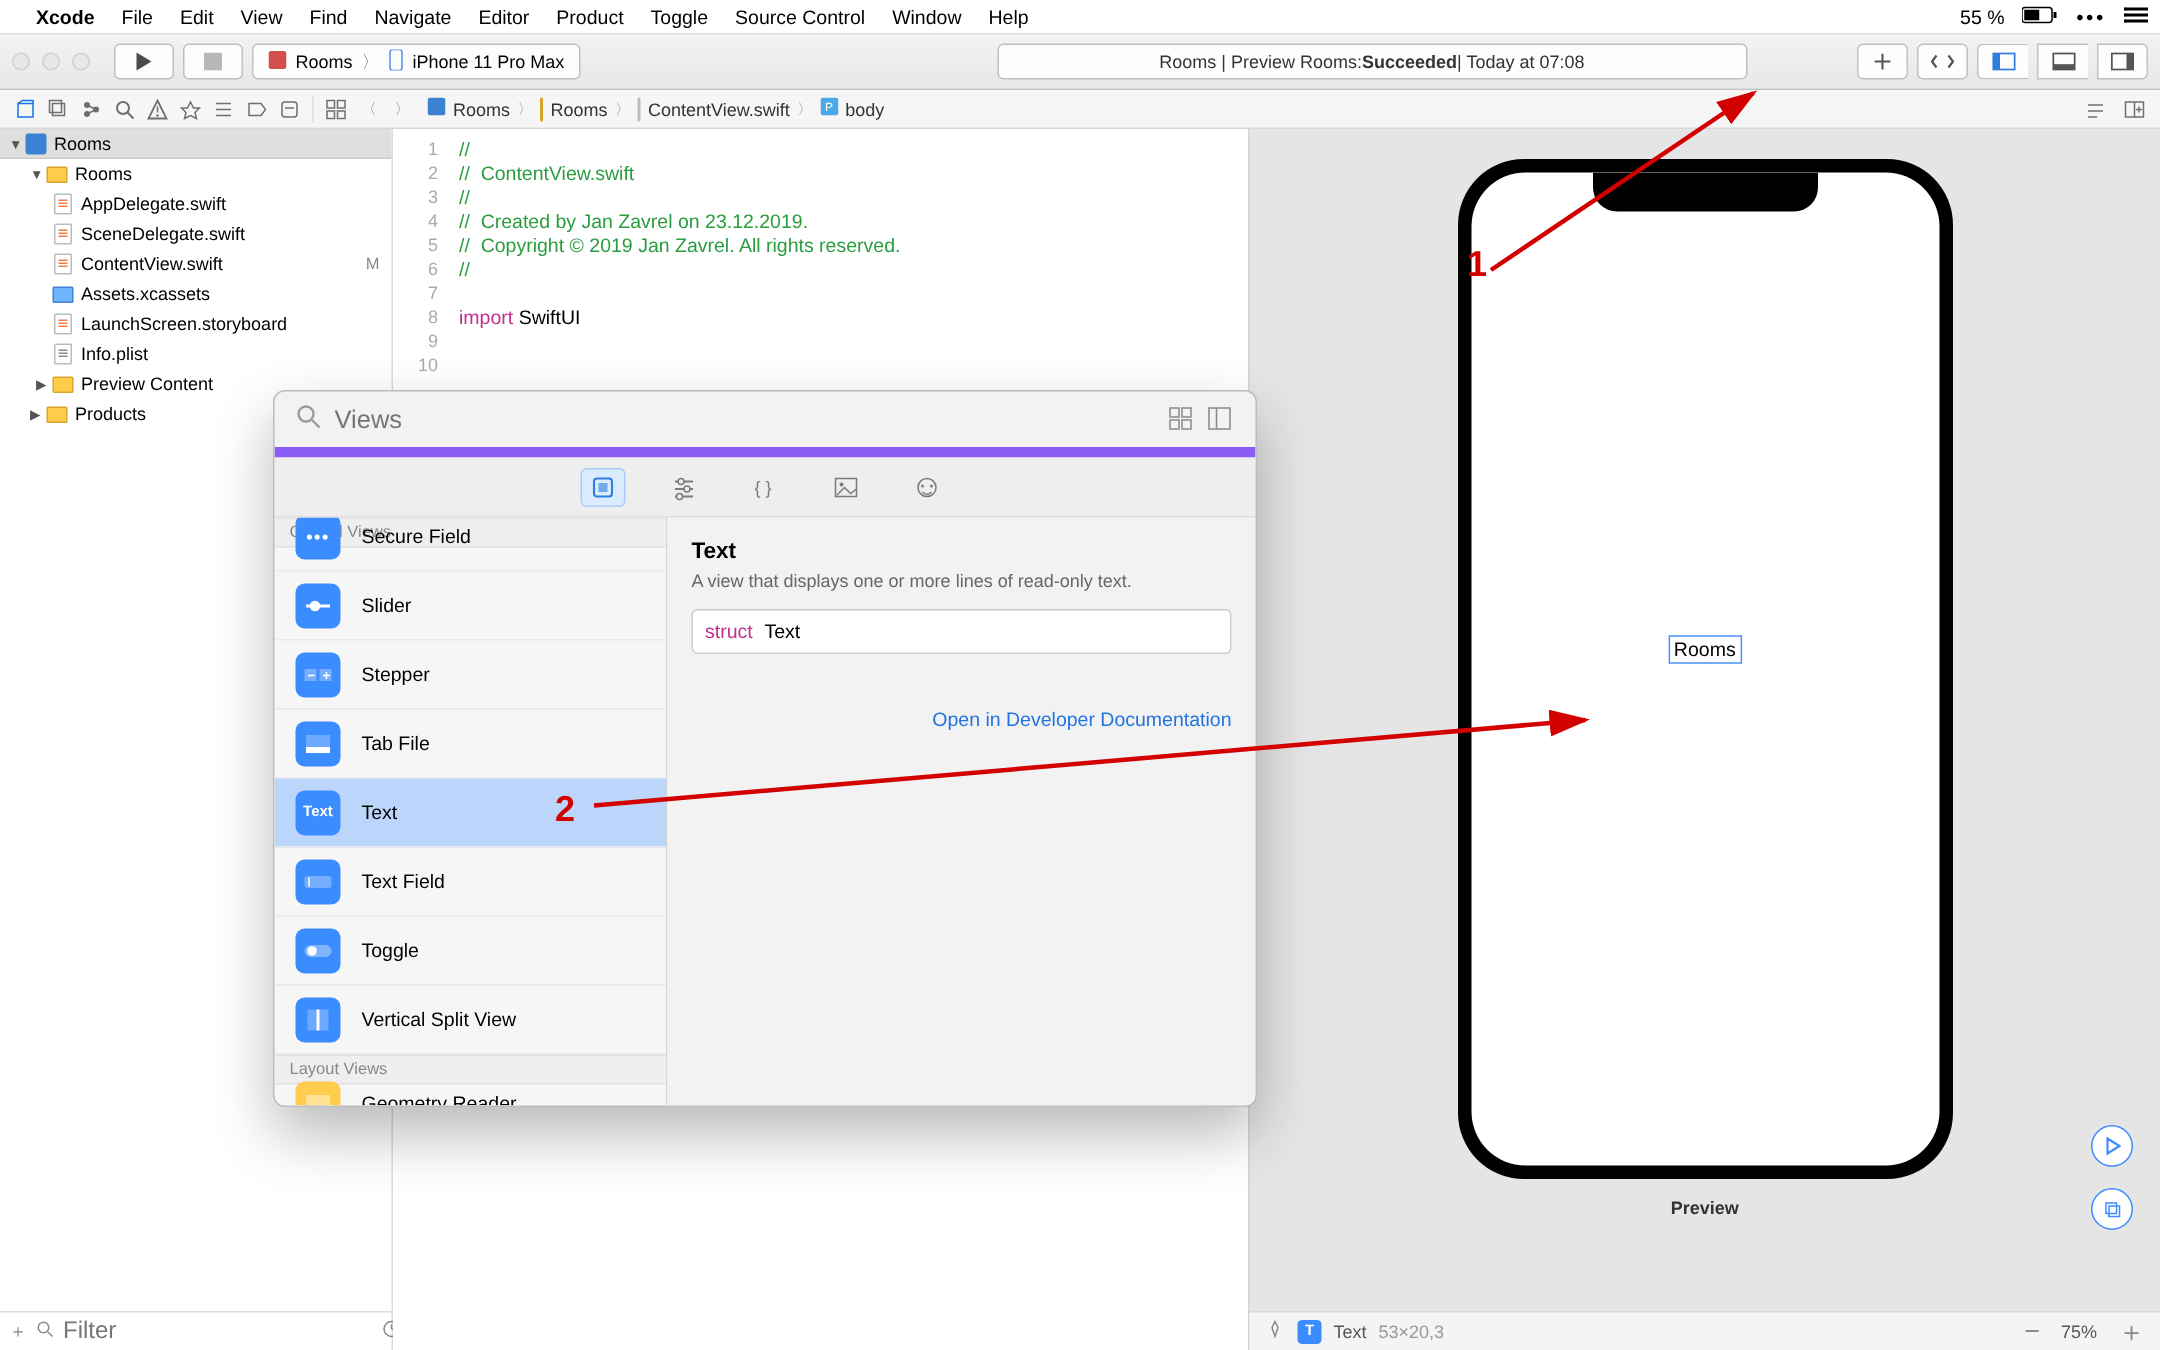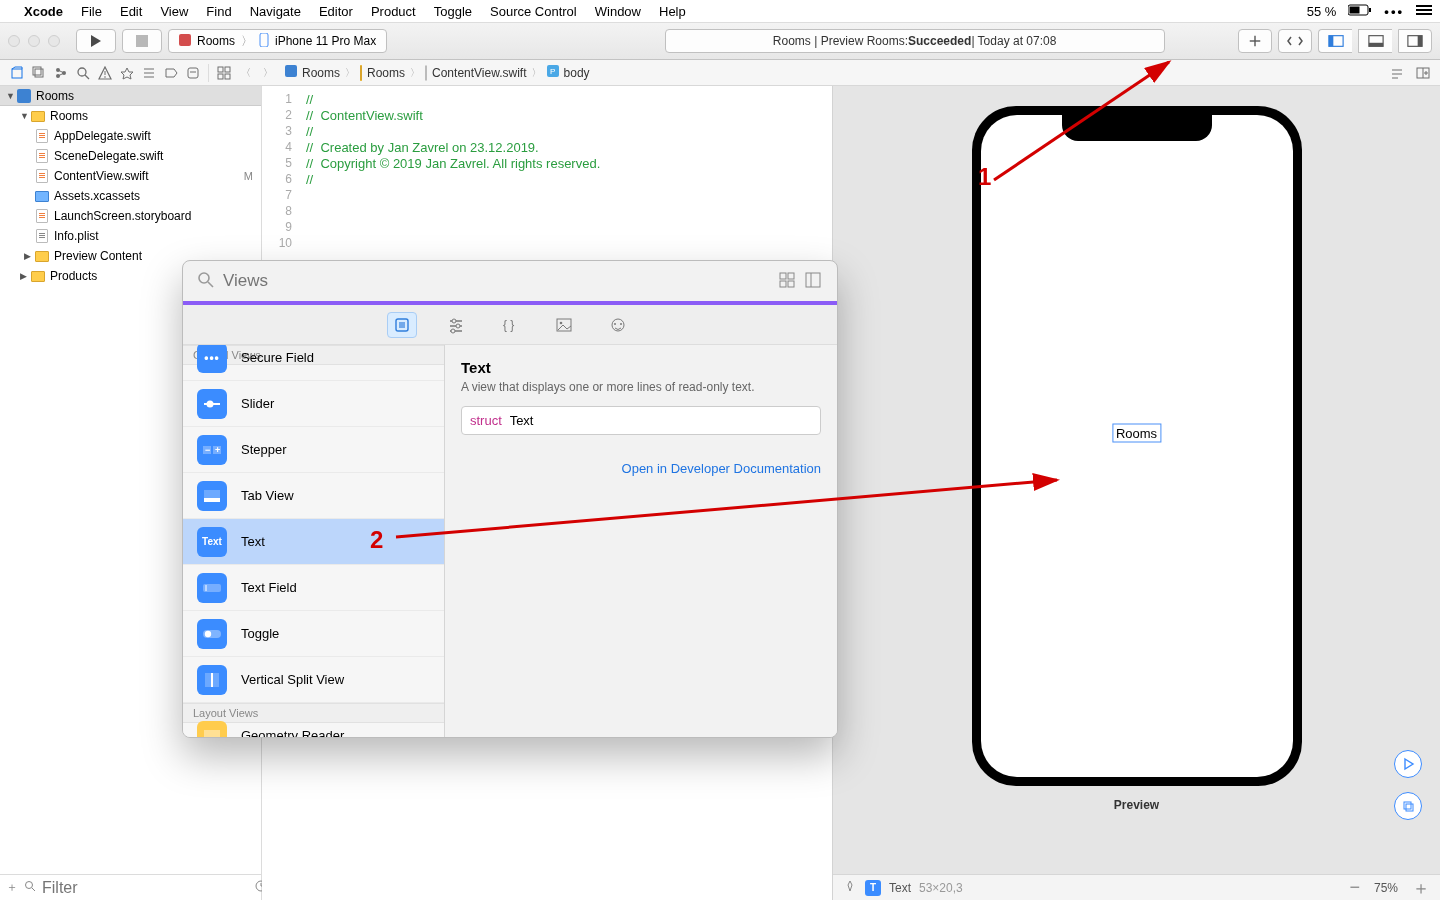--- a/index.html
+++ b/index.html
@@ -80,40 +80,40 @@
 .phone .previewtext { position:absolute; top:48%; left:50%; transform:translate(-50%,-50%); font-size:13px; padding:1px 3px; border:1px solid #4a90f7; color:#000; }
 .preview-label { position:absolute; top:712px; left:0; right:0; text-align:center; font-size:12px; font-weight:600; color:#333; }
 .canvas-controls { position:absolute; right:18px; bottom:80px; display:flex; flex-direction:column; gap:14px; }
 .canvas-controls .circ { width:28px; height:28px; border-radius:50%; background:#fff; border:1.5px solid #3d8cff; display:flex; align-items:center; justify-content:center; color:#3d8cff; }
 .canvas-footer { position:absolute; bottom:0; left:0; right:0; height:26px; background:#f4f4f4; border-top:1px solid #d6d6d6; display:flex; align-items:center; padding:0 10px; font-size:12px; color:#555; gap:8px; }
 .canvas-footer .zoom { margin-left:auto; display:flex; align-items:center; gap:14px; }
 .canvas-footer .texticon { width:16px; height:16px; background:#3b8cff; color:#fff; font-size:10px; font-weight:600; display:flex; align-items:center; justify-content:center; border-radius:3px; }
 
 
 #library { position:absolute; left:182px; top:260px; width:656px; height:478px; background:#f2f2f2; border:1px solid #bcbcbc; border-radius:8px; box-shadow:0 18px 40px rgba(0,0,0,.28); overflow:hidden; display:flex; flex-direction:column; }
-#library .lib-search { height:44px; display:flex; align-items:center; padding:0 14px; gap:8px; border-bottom:4px solid #8b5cf6; }
+#library .lib-search { height:44px; display:flex; align-items:center; padding:0 14px; gap:8px; border-bottom:7px solid #8b5cf6; }
 #library .lib-search input { flex:1; border:none; background:transparent; font-size:17px; color:#999; outline:none; }
 #library .lib-search .modeico { width:18px; height:18px; color:#888; }
 #library .lib-tabs { height:40px; display:flex; align-items:center; justify-content:center; gap:24px; border-bottom:1px solid #ddd; background:#eee; }
 #library .lib-tabs .t { width:30px; height:26px; border-radius:4px; display:flex; align-items:center; justify-content:center; color:#7a7a7a; }
 #library .lib-tabs .t.active { background:#d9ecff; color:#2f7ddc; border:1px solid #a9cdf5; }
 #library .lib-body { flex:1; display:flex; overflow:hidden; }
 #library .lib-list { width:262px; border-right:1px solid #d5d5d5; overflow:hidden; background:#f6f6f6; }
 #library .section-hdr { font-size:11px; color:#888; padding:3px 10px; background:#efefef; border-bottom:1px solid #e1e1e1; border-top:1px solid #e1e1e1; }
 #library .librow { height:46px; display:flex; align-items:center; padding:0 14px; gap:14px; border-bottom:1px solid #eaeaea; font-size:13px; cursor:default; }
 #library .librow.selected { background:#bcd6fb; }
 #library .librow .libicon { width:30px; height:30px; border-radius:6px; display:flex; align-items:center; justify-content:center; color:#fff; font-size:11px; font-weight:600; }
 .ic-blue { background:#3b8cff; }
 .ic-yellow { background:#ffcc4d; }
 #library .lib-detail { flex:1; padding:14px 16px; background:#f2f2f2; font-size:13px; }
 #library .lib-detail h3 { font-size:15px; font-weight:600; margin-bottom:4px; }
 #library .lib-detail p.desc { font-size:12px; color:#666; margin-bottom:12px; }
 #library .codebox { background:#fff; border:1px solid #ccc; border-radius:4px; padding:6px 8px; font-family:Menlo,monospace; font-size:13px; }
 #library .codebox .kw { color:#c12f8c; }
-#library .doclink { color:#1f74e2; font-size:13px; text-align:right; display:block; margin-top:26px; }
+#library .doclink { color:#1f74e2; font-size:13px; text-align:right; display:block; margin-top:36px; }
 
 
 .arrow-num { position:absolute; font-size:24px; font-weight:600; color:#d30000; }
 .arrow-svg { position:absolute; pointer-events:none; }
 
 .chev { font-size:10px; color:#888; }
 </style>
 </head>
 <body>
 
@@ -447,20 +447,21 @@
           <div>10</div>
         </div>
       <div class="lines" id="codelines">
           <div class="c-green">//</div>
           <div class="c-green">//  ContentView.swift</div>
           <div class="c-green">//</div>
           <div class="c-green">//  Created by Jan Zavrel on 23.12.2019.</div>
           <div class="c-green">//  Copyright © 2019 Jan Zavrel. All rights reserved.</div>
           <div class="c-green">//</div>
           <div class=""></div>
+          <div><span class="c-pink">import</span> <span>SwiftUI</span></div>
           <div class=""></div>
         </div>
     </div>
     <div id="canvas">
       <div class="phone">
         <div class="screen">
           <div class="notch"></div>
           <div class="previewtext">Rooms</div>
         </div>
       </div>
@@ -581,21 +582,21 @@
             </div>
             <span>Stepper</span>
           </div>
           <div class="librow">
             <div class="libicon ic-blue">
               <svg width="18" height="14">
                 <rect x="1" y="1" width="16" height="12" fill="#fff" opacity=".25"></rect>
                 <rect x="1" y="9" width="16" height="4" fill="#fff"></rect>
               </svg>
             </div>
-            <span>Tab View</span>
+            <span>Tab File</span>
           </div>
           <div class="librow selected">
             <div class="libicon ic-blue">
               <span style="font-size:10px;font-weight:700;">Text</span>
             </div>
             <span>Text</span>
           </div>
           <div class="librow">
             <div class="libicon ic-blue">
               <svg width="20" height="10">

